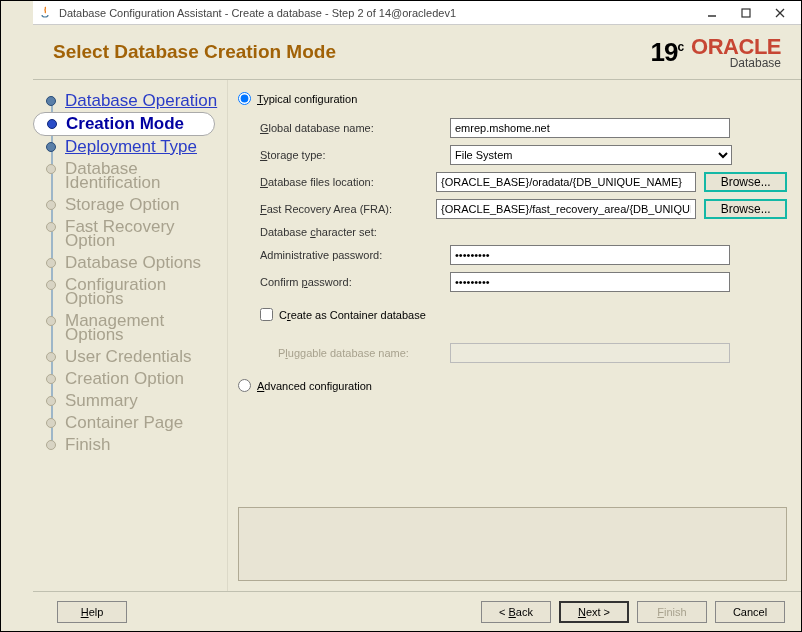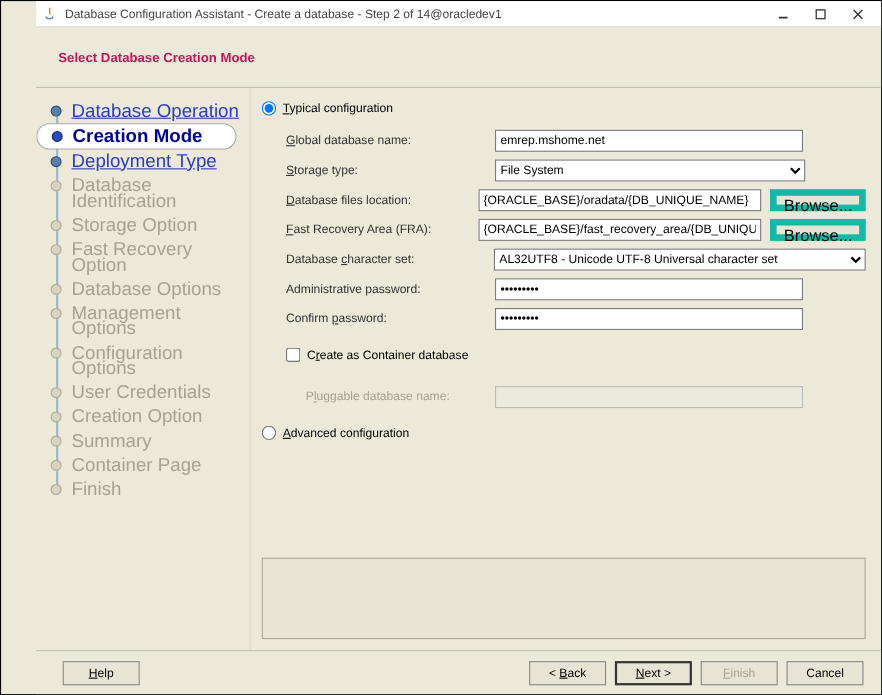--- a/index.html
+++ b/index.html
@@ -3,21 +3,21 @@
 <meta charset="utf-8">
 <style>
   * { box-sizing: border-box; }
   html, body { margin:0; padding:0; height:100%; font-family: Tahoma, Arial, sans-serif; font-size:11px; background:#fff; }
   .window { width:802px; height:632px; border:1px solid #000; display:flex; flex-direction:column; background:#ece9d8;padding-left:32px; }
   .titlebar { height:24px; background:#fff; border-bottom:1px solid #ccc; display:flex; align-items:center; padding:0 4px; color:#444; }
   .titlebar .java-icon { width:16px; height:16px; margin-right:6px; display:inline-flex; align-items:center; justify-content:center; }
   .titlebar .tb-title { flex:1; }
   .titlebar .tb-btn { width:34px; height:20px; display:inline-flex; align-items:center; justify-content:center; cursor:default; }
   .header { height:55px; background:#ece9d8; border-bottom:1px solid #c0c0b0; display:flex; align-items:center; padding:0 20px; justify-content:space-between; }
-  .header h1 { font-size:12px; font-weight:bold; color:#be185d; margin:0; }
+  .header h1 { font-size:19px; font-weight:bold; color:#a16207; margin:0; }
   .logo { display:flex; align-items:center; color:#000; }
   .logo-19 { font-size:26px; font-weight:bold; letter-spacing:-1px; }
   .logo-19 sup { font-size:12px; vertical-align:super; }
   .logo-oracle { font-family: Arial, sans-serif; font-size:22px; font-weight:bold; color:#c74634; margin-left:8px; letter-spacing:-0.5px; }
   .logo-db { font-size:12px; color:#444; text-align:right; margin-top:-4px; }
   .body { flex:1; display:flex; overflow:hidden; }
   .sidebar { width:195px; background:#ece9d8; padding:10px 8px 10px 0; border-right:1px solid #dcd9c8; position:relative; }
   .steps { list-style:none; margin:0; padding:0; position:relative; }
   .steps::before { content:""; position:absolute; left:18px; top:6px; bottom:10px; width:2px; background:#9db6c8; }
   .step { position:relative; padding:4px 0 4px 32px; color:#a8a28e; font-size:17px; line-height:14px; cursor:default; }
@@ -28,21 +28,21 @@
   .step.current .dot { background:#2a4dc7; border-color:#10297a; }
   .content { flex:1; background:#ece9d8; padding:10px 14px 10px 10px; display:flex; flex-direction:column; overflow:hidden; }
   .radio-row { display:flex; align-items:center; margin:2px 0 6px 0; }
   .radio-row input[type=radio] { margin:0 6px 0 0; }
   .form-grid { margin-left:22px; }
   .form-row { display:flex; align-items:center; margin:7px 0; }
   .form-row .lbl { width:190px; color:#333; }
   .form-row .lbl .mn { text-decoration:underline; }
   .form-row input[type=text], .form-row input[type=password] { width:280px; height:20px; border:1px solid #7a7a7a; background:#fff; padding:0 4px; font-size:11px; font-family:inherit; }
   .form-row select { width:282px; height:20px; border:1px solid #7a7a7a; background:#fff; font-size:11px; font-family:inherit; }
-  .form-row .browse { margin-left:8px; width:88px; height:20px; font-size:15px; background:#e8e4d4; border:6px solid #14b8a6; cursor:pointer; }
+  .form-row .browse { margin-left:8px; width:88px; height:20px; font-size:12px; background:#e8e4d4; border:2px solid #14b8a6; cursor:pointer; }
   .checkbox-row { display:flex; align-items:center; margin:16px 0 22px 0; }
   .checkbox-row input { margin:0 6px 0 0; }
   .sub-row { display:flex; align-items:center; margin:6px 0 6px 18px; color:#a8a28e; }
   .sub-row .lbl { width:172px; }
   .sub-row input[type=text] { width:280px; height:20px; border:1px solid #bbb; background:#eceadc; padding:0 4px; font-size:11px; }
   .select-wide { width:340px !important; }
   .msgbox { margin-top:auto; height:74px; border:1px solid #b0aa94; background:#e8e4d4; }
   .footer { height:40px; border-top:1px solid #c0c0b0; display:flex; align-items:center; padding:0 16px; background:#ece9d8; }
   .footer .spacer { flex:1; }
   .footer button { height:22px; min-width:70px; margin-left:8px; font-size:11px; border:1px solid #888; background:#e8e4d4; cursor:pointer; }
@@ -78,34 +78,43 @@
     <span class="tb-btn">
         <svg width="10" height="10">
           <line x1="1" y1="1" x2="9" y2="9" stroke="#333" stroke-width="1.3"></line>
           <line x1="9" y1="1" x2="1" y2="9" stroke="#333" stroke-width="1.3"></line>
         </svg>
       </span>
   </div>
 
   <div class="header">
     <h1>Select Database Creation Mode</h1>
+    <div class="logo">
+      <div>
+        <span class="logo-19"><span>19</span><sup>c</sup></span>
+      </div>
+      <div style="display:flex;flex-direction:column;align-items:flex-end;">
+        <span class="logo-oracle">ORACLE</span>
+        <span class="logo-db">Database</span>
+      </div>
+    </div>
   </div>
 
   <div class="body">
     <div class="sidebar">
       <ul class="steps" id="steps-list">
           <li class="step visited"><span class="dot"></span><span>Database Operation</span></li>
           <li class="step current"><span class="dot"></span><span>Creation Mode</span></li>
           <li class="step visited"><span class="dot"></span><span>Deployment Type</span></li>
           <li class="step "><span class="dot"></span><span>Database Identification</span></li>
           <li class="step "><span class="dot"></span><span>Storage Option</span></li>
           <li class="step "><span class="dot"></span><span>Fast Recovery Option</span></li>
           <li class="step "><span class="dot"></span><span>Database Options</span></li>
+          <li class="step "><span class="dot"></span><span>Configuration Options</span></li>
           <li class="step "><span class="dot"></span><span>Management Options</span></li>
-          <li class="step "><span class="dot"></span><span>Configuration Options</span></li>
           <li class="step "><span class="dot"></span><span>User Credentials</span></li>
           <li class="step "><span class="dot"></span><span>Creation Option</span></li>
           <li class="step "><span class="dot"></span><span>Summary</span></li>
           <li class="step "><span class="dot"></span><span>Container Page</span></li>
           <li class="step "><span class="dot"></span><span>Finish</span></li>
         </ul>
     </div>
 
     <div class="content">
 
@@ -130,23 +139,20 @@
           <input type="text" value="{ORACLE_BASE}/oradata/{DB_UNIQUE_NAME}" style="">
           <button class="browse">Browse...</button>
         </div>
         <div class="form-row">
           <span class="lbl"><span class="mn">F</span>ast Recovery Area (FRA):</span>
           <input type="text" value="{ORACLE_BASE}/fast_recovery_area/{DB_UNIQUE_NAME}" style="">
           <button class="browse">Browse...</button>
         </div>
         <div class="form-row">
           <span class="lbl">Database <span class="mn">c</span>haracter set:</span>
-          <select class="select-wide">
-            <option>AL32UTF8 - Unicode UTF-8 Universal character set</option>
-          </select>
         </div>
         <div class="form-row">
           <span class="lbl">Administrative password:</span>
           <input type="password" value="•••••••••" style="">
         </div>
         <div class="form-row">
           <span class="lbl">Confirm <span class="mn">p</span>assword:</span>
           <input type="password" value="•••••••••" style="">
         </div>
 

